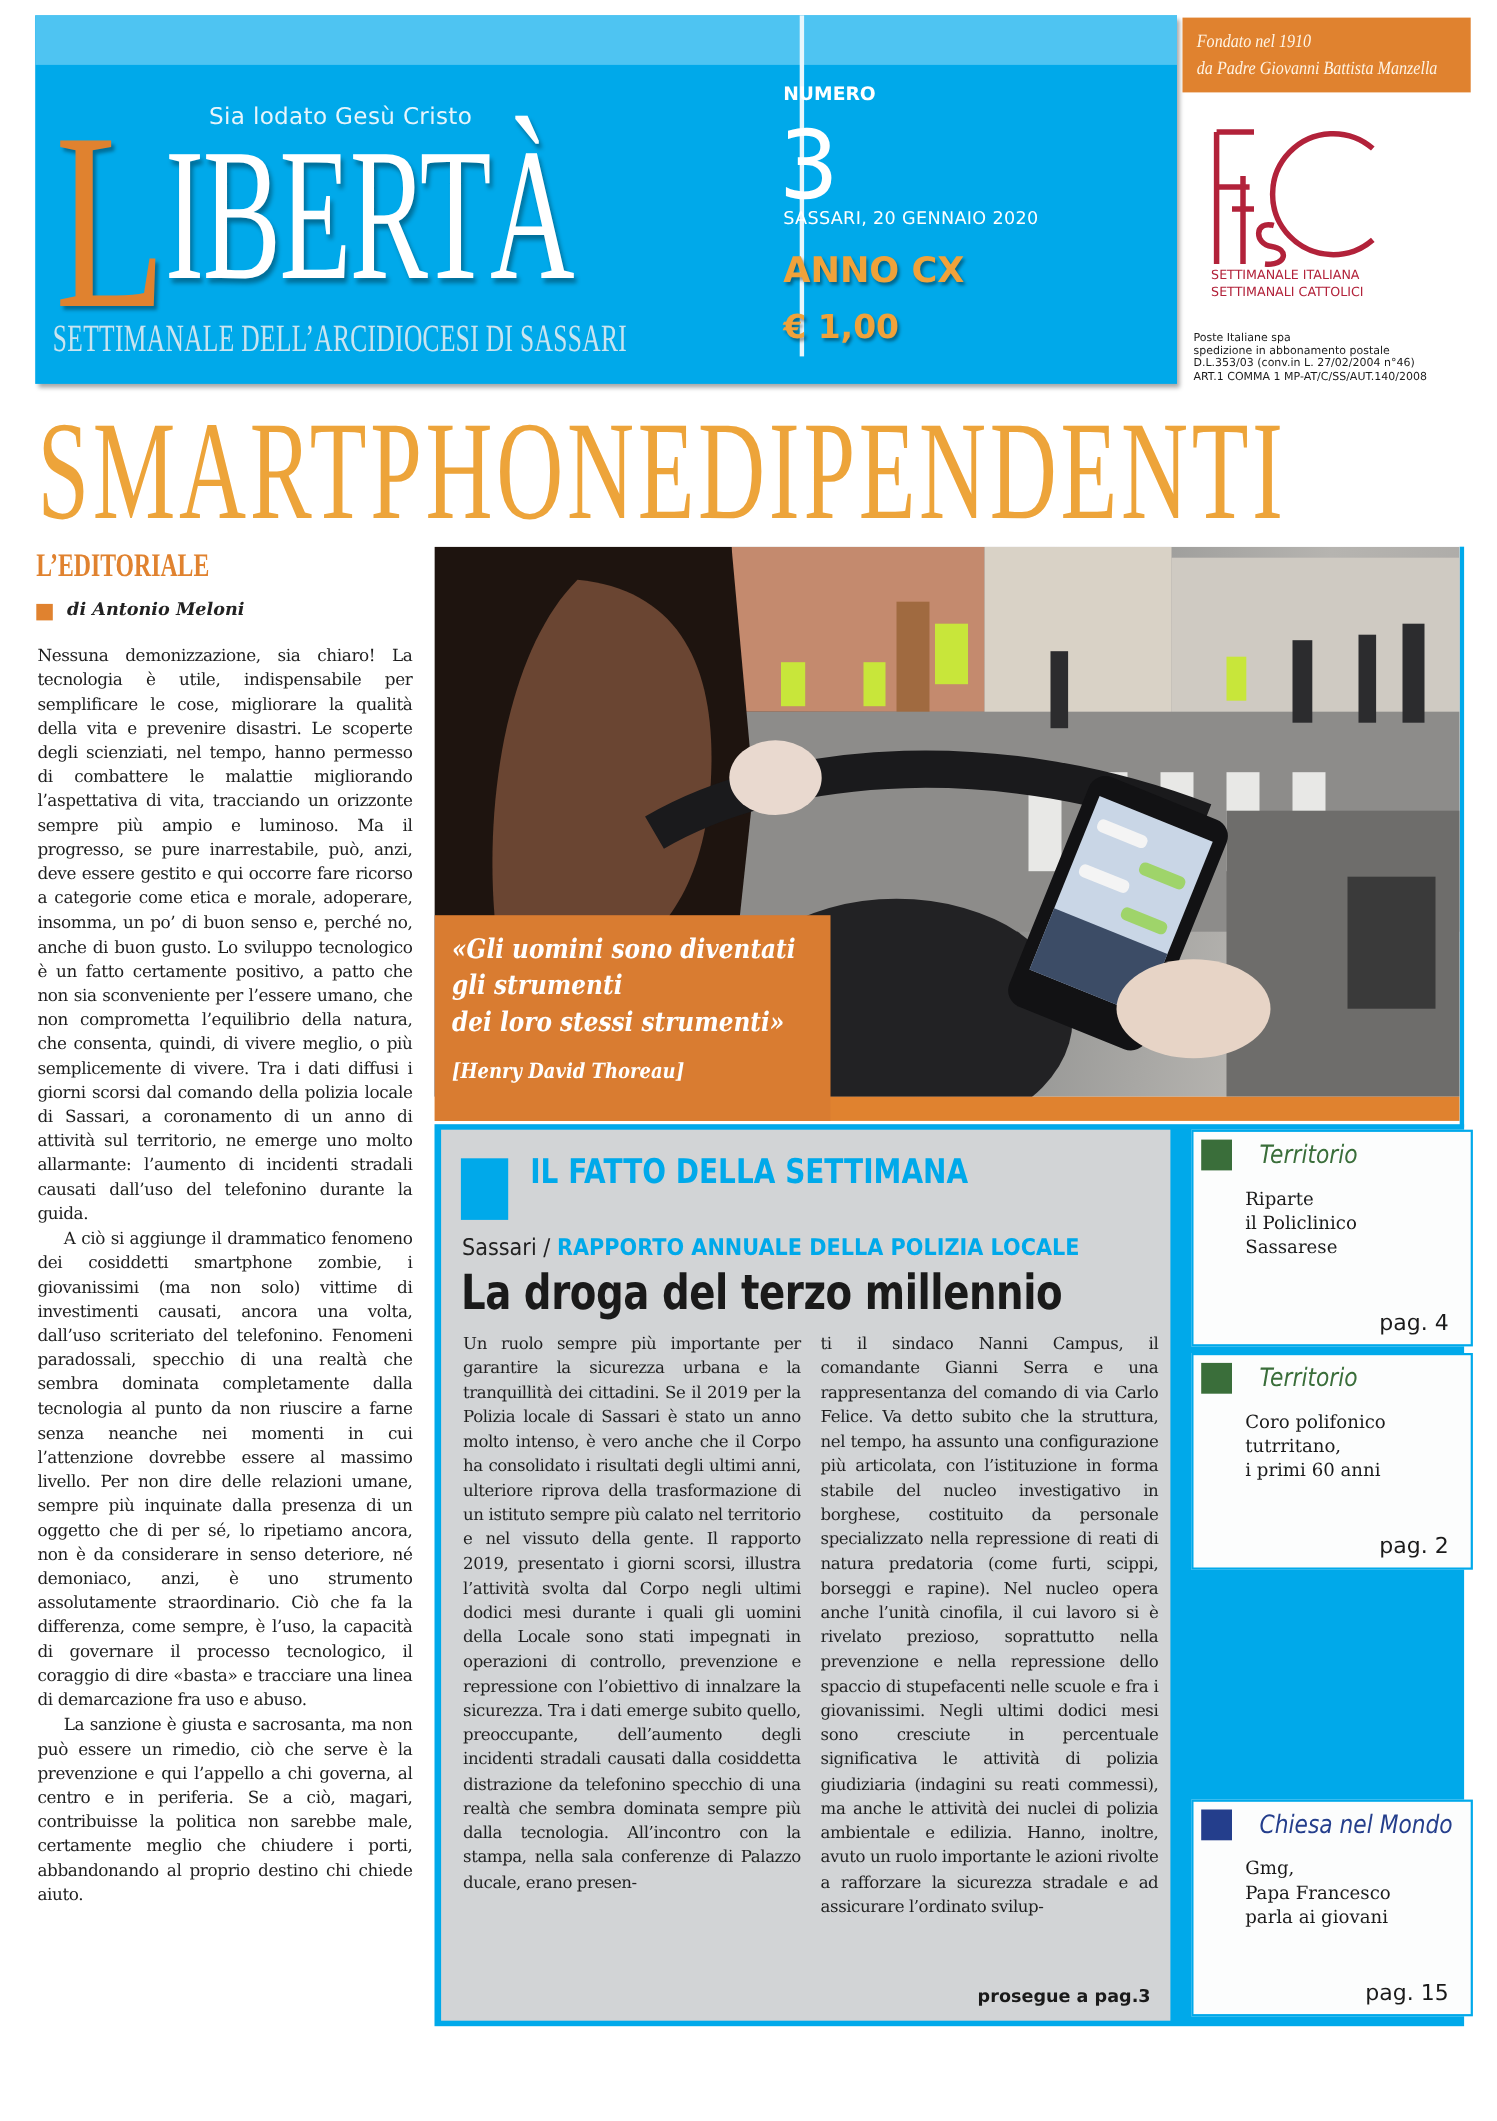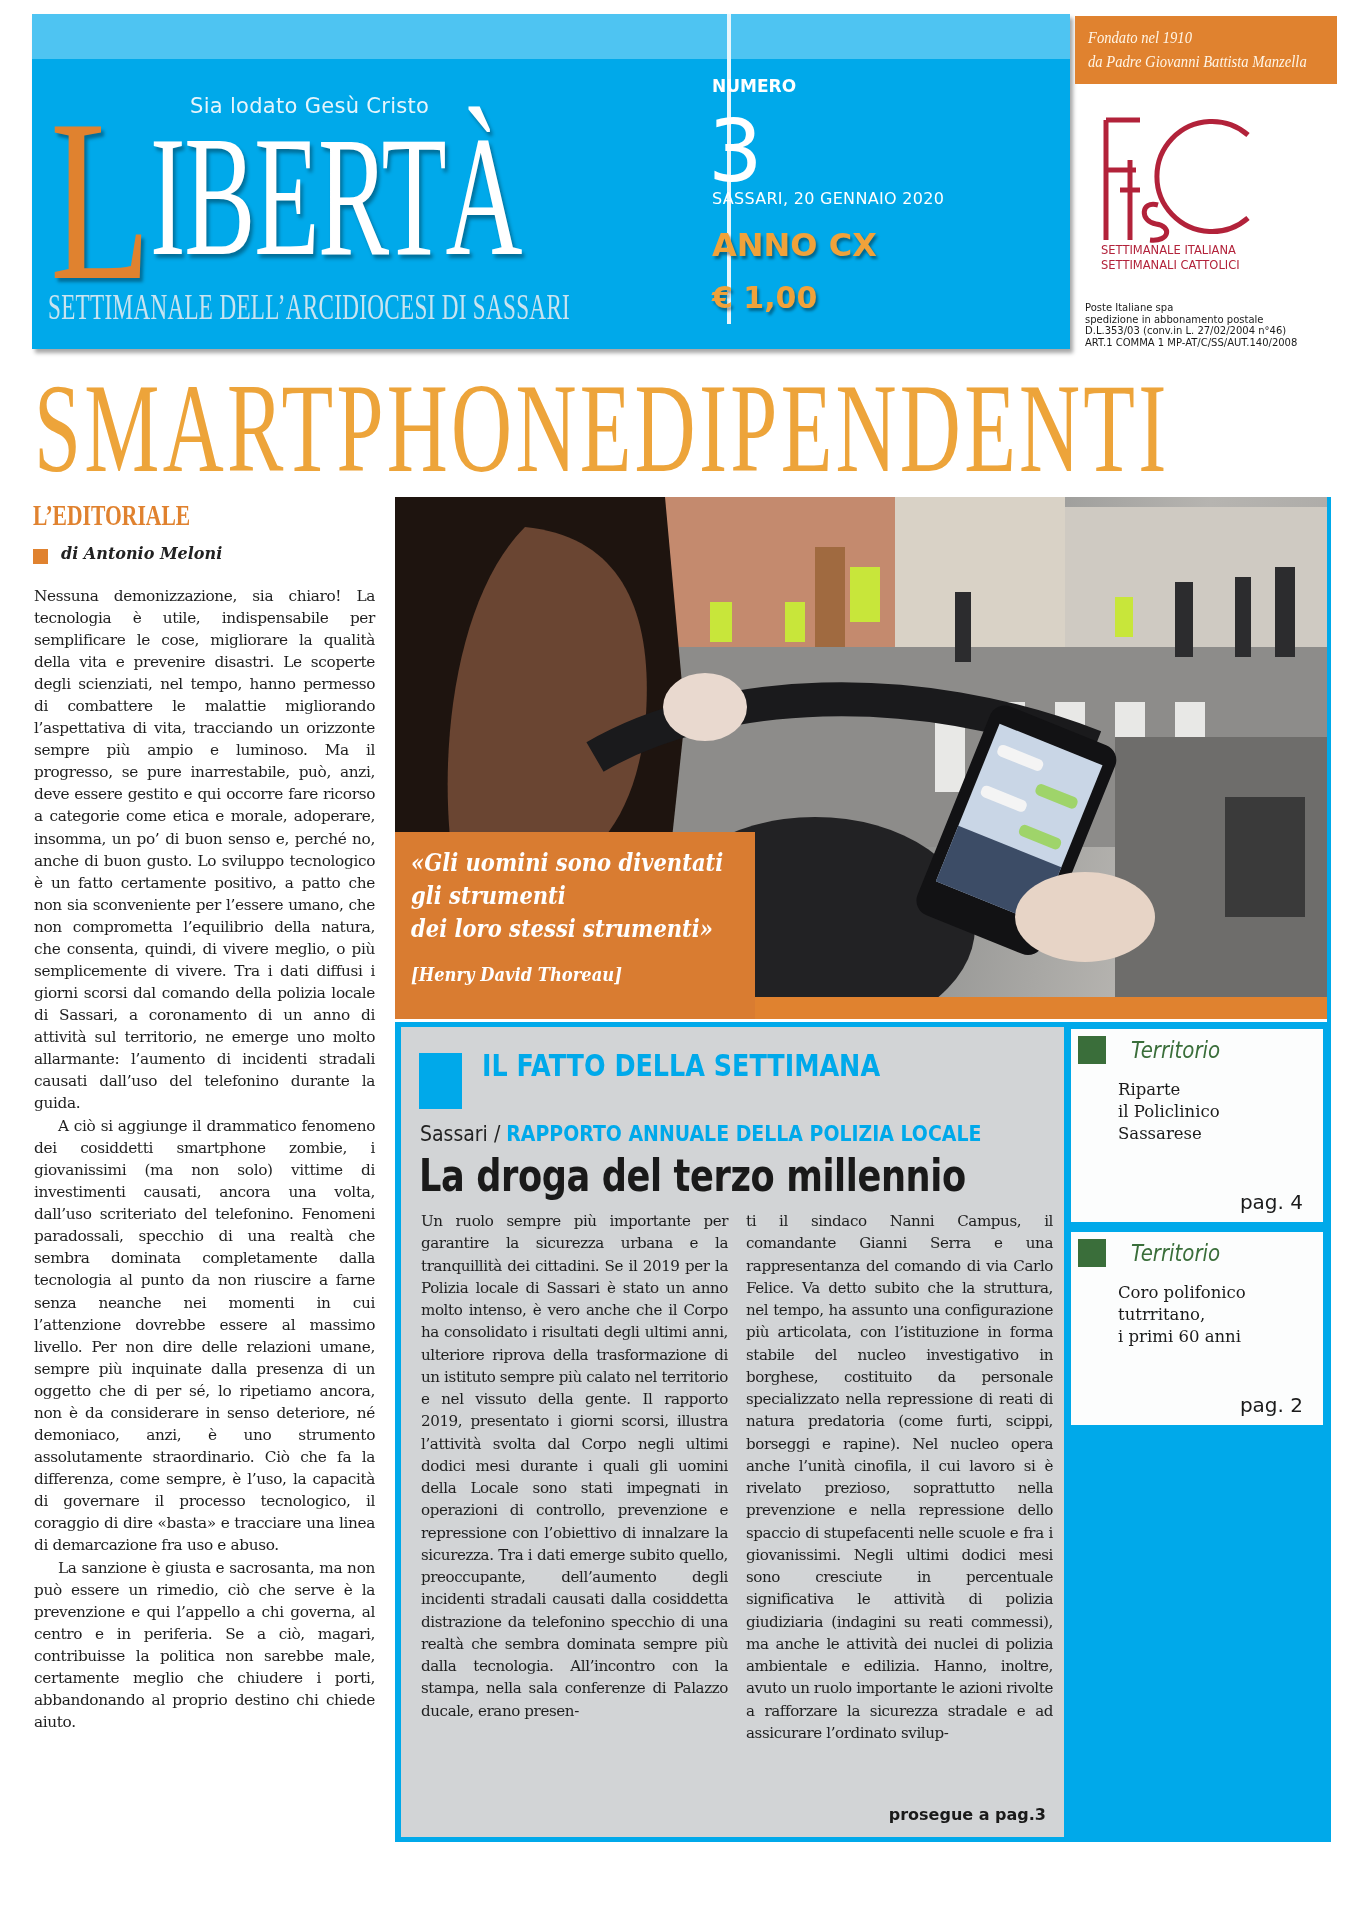--- a/index.html
+++ b/index.html
@@ -57,21 +57,21 @@
   .kicker .city { color: #222; }
   .kicker .topic { color: #00a9ea; font-weight: bold; }
   .article-title { position: absolute; left: 18px; top: 123px; font-family: "DejaVu Sans", sans-serif; font-weight: bold; font-size: 44px; color: #1a1a1a; transform: scaleX(0.8); transform-origin: left top; white-space: nowrap; letter-spacing: -0.5px; }
   .col { position: absolute; top: 183px; width: 307px; font-family: "DejaVu Serif", serif; font-size: 15.1px; line-height: 22.25px; text-align: justify; color: #1e1e1e; letter-spacing: -0.4px; }
   .col-1 { left: 20px; }
   .col-2 { left: 345px; }
   .continue { position: absolute; right: 18px; top: 778px; font-family: "DejaVu Sans", sans-serif; font-weight: bold; font-size: 16px; color: #1a1a1a; }
 
   
   .teasers { position: absolute; left: 1069px; top: 1027px; width: 256px; height: 810px; }
-  .teaser { position: absolute; left: 0; width: 256px; height: 197px; background: #fcfdfd; border: 2px solid #00a9ea; text-decoration: underline; }
+  .teaser { position: absolute; left: 14px; width: 256px; height: 197px; background: #fcfdfd; border: 2px solid #00a9ea; text-decoration: underline; }
   .teaser-sq { position: absolute; left: 7px; top: 7px; width: 28px; height: 28px; }
   .teaser-cat { position: absolute; left: 60px; top: 8px; font-family: "DejaVu Sans", sans-serif; font-style: italic; font-size: 23px; white-space: nowrap; transform: scaleX(0.86); transform-origin: left top; }
   .teaser-text { position: absolute; left: 47px; top: 50px; font-family: "DejaVu Serif", serif; font-size: 16.5px; line-height: 22px; color: #1a1a1a; white-space: pre-line; }
   .teaser-page { position: absolute; right: 20px; bottom: 8px; font-family: "DejaVu Sans", sans-serif; font-size: 20px; color: #1a1a1a; margin-top: 40px; }
 </style>
 </head>
 <body>
 
 <div class="mast-blue">
   <div class="mast-band"></div>
@@ -212,13 +212,21 @@
     <div class="teaser-page">pag. 4</div>
   </div>
   <div class="teaser" style="top:203px;">
     <div class="teaser-sq" style="background:#3a6e3a;"></div>
     <div class="teaser-cat" style="color:#3a6e3a;">Territorio</div>
     <div class="teaser-text">Coro polifonico
 tutrritano,
 i primi 60 anni</div>
     <div class="teaser-page">pag. 2</div>
   </div>
+  <div class="teaser" style="top:609px;">
+    <div class="teaser-sq" style="background:#243e8c;"></div>
+    <div class="teaser-cat" style="color:#243e8c;">Chiesa nel Mondo</div>
+    <div class="teaser-text">Gmg,
+Papa Francesco
+parla ai giovani</div>
+    <div class="teaser-page">pag. 15</div>
+  </div>
 </div>
 
 </body></html>

